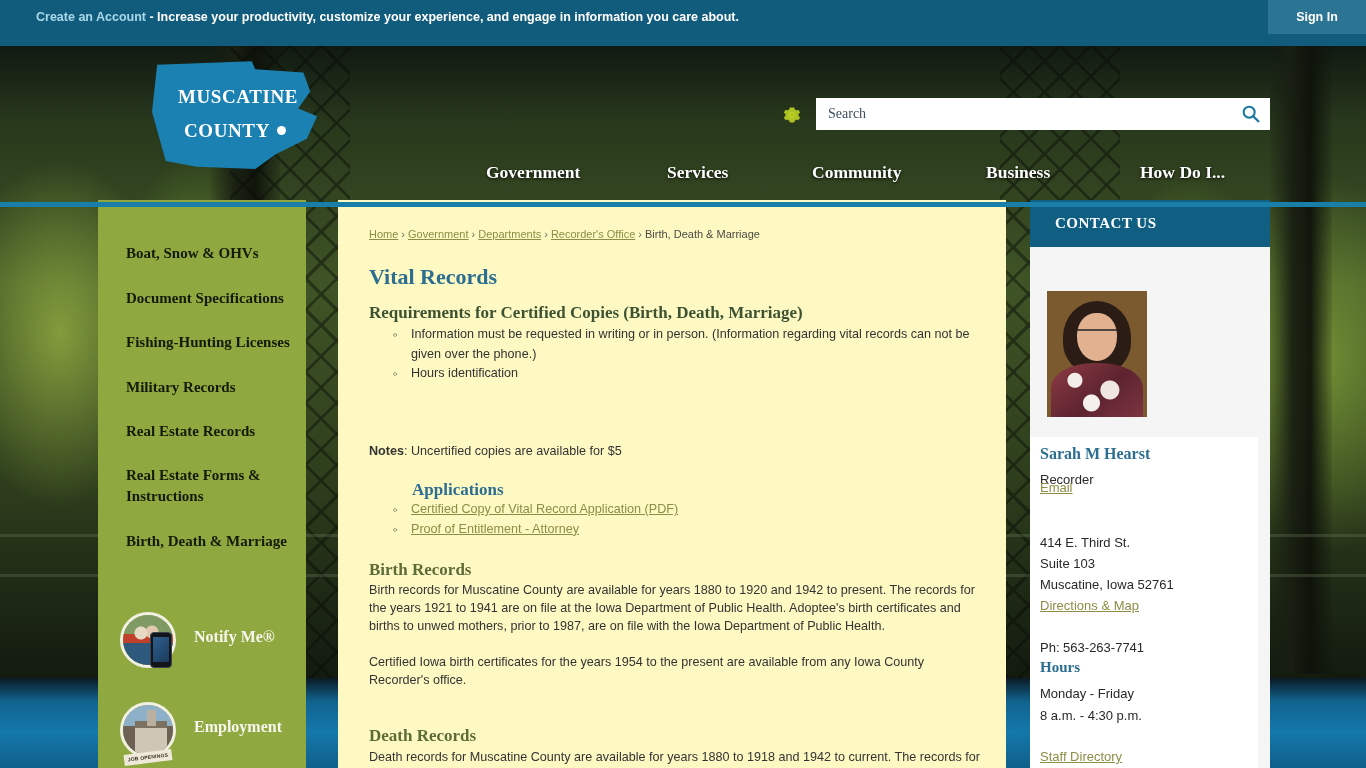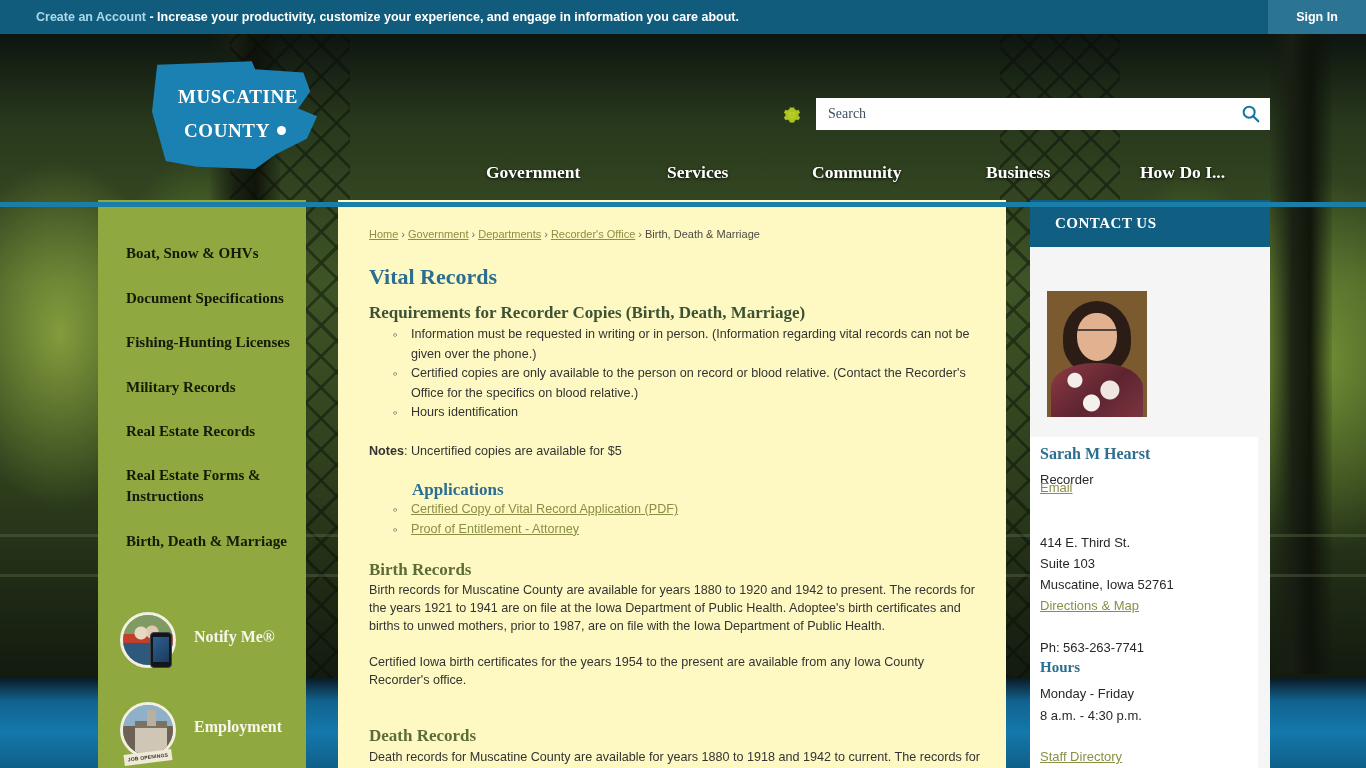--- a/index.html
+++ b/index.html
@@ -35,21 +35,21 @@
     position: absolute; left: 0; bottom: 0; width: 1366px; height: 90px;
     background: linear-gradient(180deg, #0b1a24 0%, #11638f 26%, #1478ab 60%, #0f5f89 100%);
   }
   .bg-rail {
     position: absolute; left: 0; width: 1366px; height: 3px;
     background: rgba(120,140,100,.28);
   }
 
   
   .topbar {
-    position: absolute; left: 0; top: 0; width: 1366px; height: 34px;
+    position: absolute; left: 0; top: 0; width: 1366px; height: 46px;
     background: #115c7c; z-index: 40;
   }
   .topbar-msg {
     position: absolute; left: 36px; top: 0; height: 34px; line-height: 34px;
     font-size: 12.5px; font-weight: bold; color: #ffffff; white-space: nowrap;
   }
   .topbar-msg .acct { color: #a9d9ea; }
   .signin {
     position: absolute; right: 0; top: 0; width: 98px; height: 34px;
     line-height: 34px; text-align: center;
@@ -345,25 +345,24 @@
 </div>
 
 <div class="content">
 
   <div class="crumb">
     <a>Home</a><span class="sep">›</span><a>Government</a><span class="sep">›</span><a>Departments</a><span class="sep">›</span><a>Recorder's Office</a><span class="sep">›</span><span>Birth, Death &amp; Marriage</span>
   </div>
 
   <div class="h1">Vital Records</div>
 
-  <div class="h2" style="top:103px;">Requirements for Recorder Copies (Birth, Death, Marriage)</div>
+  <div class="h2" style="top:103px;">Requirements for Certified Copies (Birth, Death, Marriage)</div>
 
   <ul class="bul" style="top:125px;">
     <li>Information must be requested in writing or in person. (Information regarding vital records can not be given over the phone.)</li>
-    <li>Certified copies are only available to the person on record or blood relative. (Contact the Recorder's Office for the specifics on blood relative.)</li>
     <li>Hours identification</li>
   </ul>
 
   <div class="body-txt" style="top:242px;">
     <b>Notes</b><span>: Uncertified copies are available for $5</span>
   </div>
 
   <div class="h2 teal" style="top:280px;">Applications</div>
   <ul class="bul" style="top:300px;">
     <li><a>Certified Copy of Vital Record Application (PDF)</a></li>

